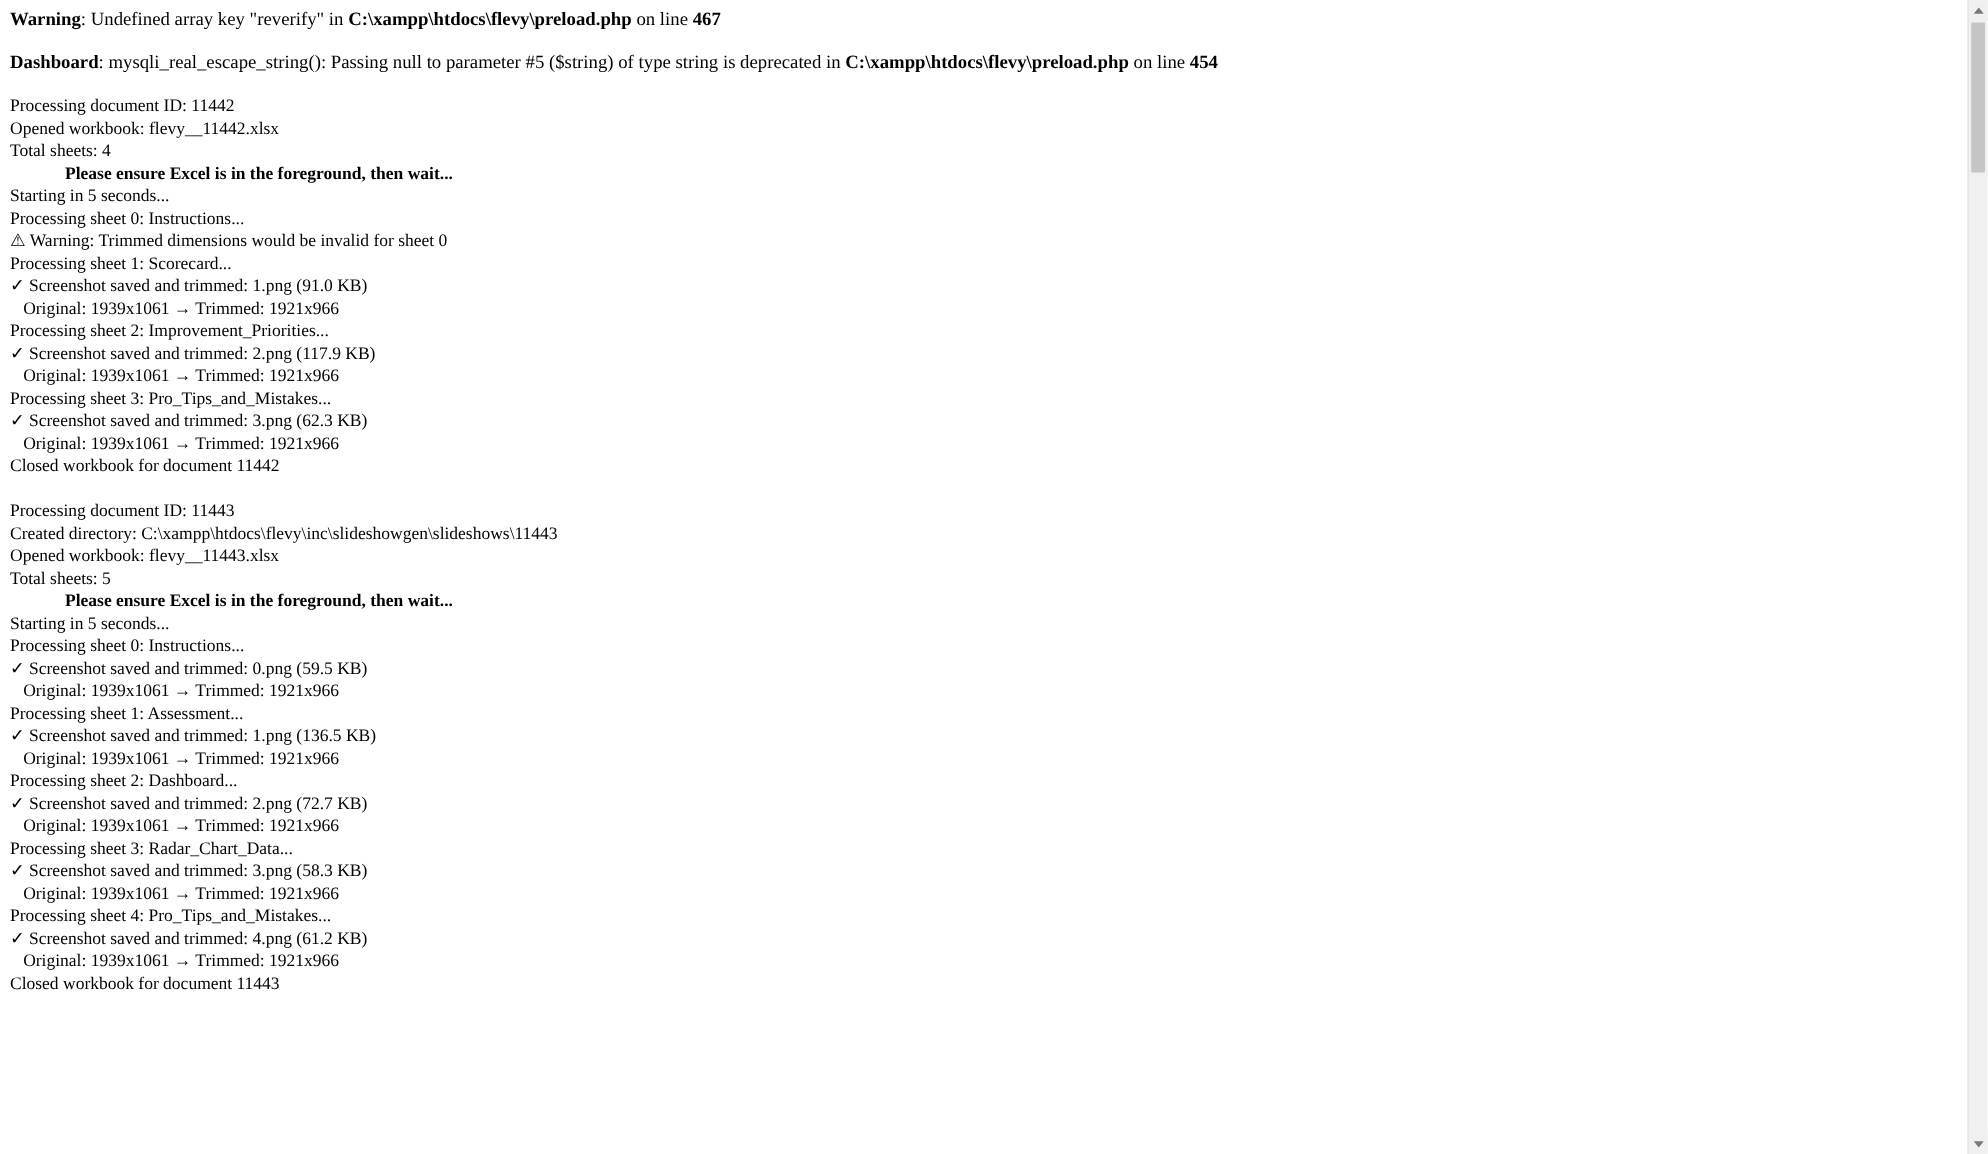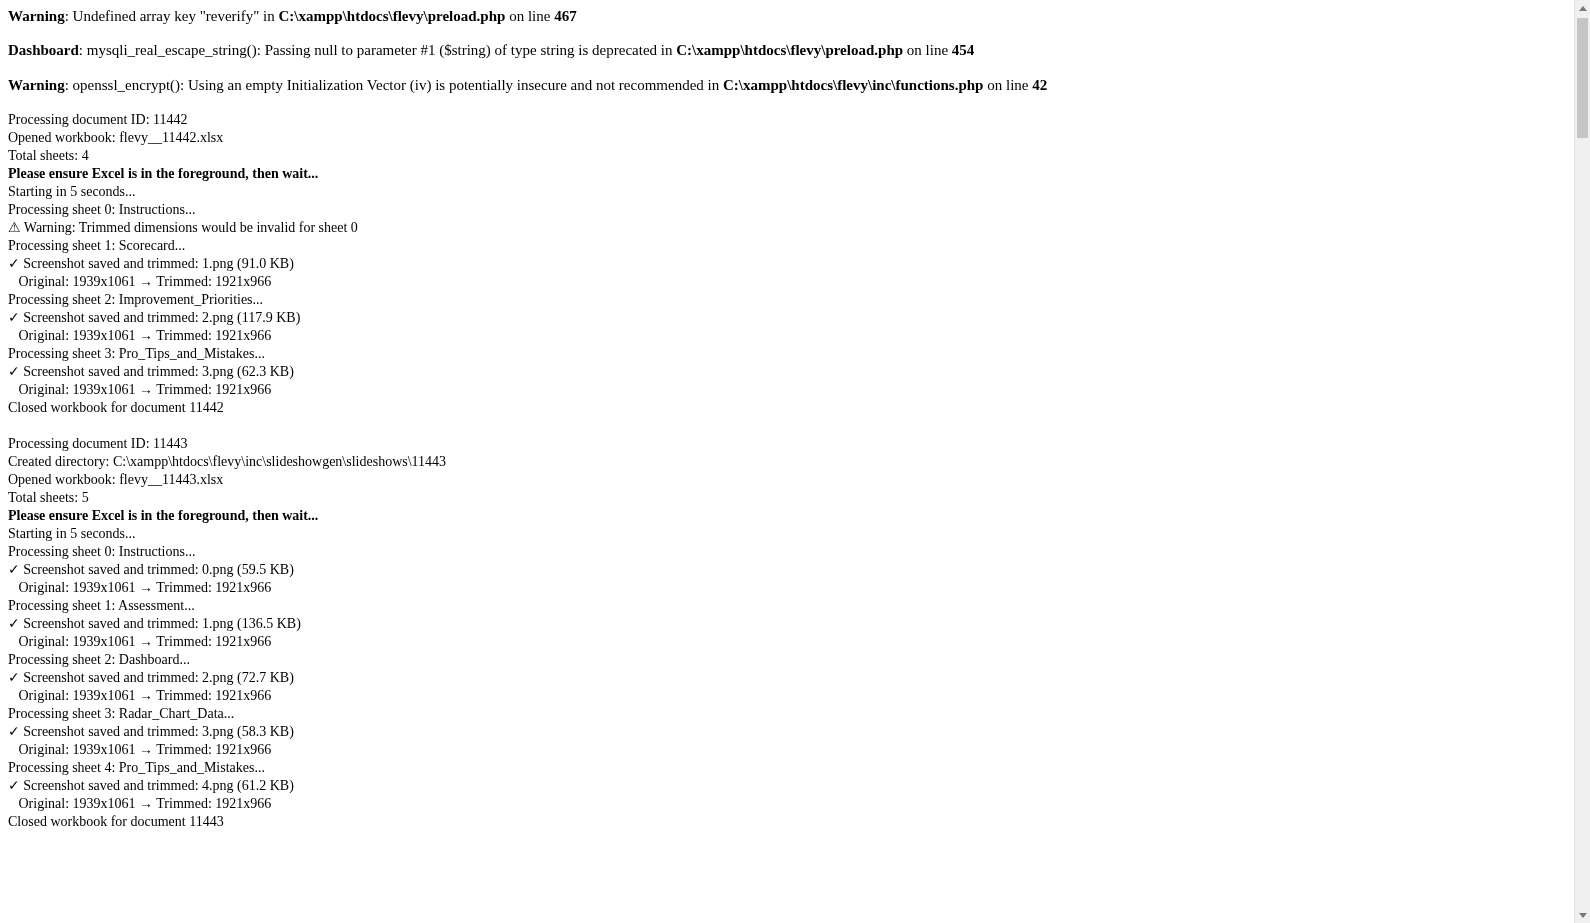--- a/index.html
+++ b/index.html
@@ -45,20 +45,21 @@
     font-size: 14px;
     line-height: 18px;
     white-space: pre;
   }
   .console .line {
     white-space: pre;
     min-height: 18px;
   }
   .console .line.bold {
     font-weight: bold;
+    margin-left: 44px;
   }
   .console .line.blank {
     height: 18px;
   }
   
   .scrollbar {
     position: absolute;
     right: 0;
     top: 0;
     width: 16px;
@@ -98,22 +99,21 @@
   }
 </style>
 </head>
 <body>
 
 <div class="page">
 
   <div class="content">
     <div id="php-messages">
         <div class="php-msg"><b>Warning</b><span>: Undefined array key "reverify" in </span><b>C:\xampp\htdocs\flevy\preload.php</b><span> on line </span><b>467</b></div>
-        <div class="php-msg"><b>Dashboard</b><span>: mysqli_real_escape_string(): Passing null to parameter #1 ($string) of type string is deprecated in </span><b>C:\xampp\htdocs\flevy\preload.php</b><span> on line </span><b>454</b></div>
-        <div class="php-msg"><b>Warning</b><span>: openssl_encrypt(): Using an empty Initialization Vector (iv) is potentially insecure and not recommended in </span><b>C:\xampp\htdocs\flevy\inc\functions.php</b><span> on line </span><b>42</b></div>
+        <div class="php-msg"><b>Dashboard</b><span>: mysqli_real_escape_string(): Passing null to parameter #5 ($string) of type string is deprecated in </span><b>C:\xampp\htdocs\flevy\preload.php</b><span> on line </span><b>454</b></div>
       </div>
     <div class="console" id="console-output"><div class="line">Processing document ID: 11442</div><div class="line">Opened workbook: flevy__11442.xlsx</div><div class="line">Total sheets: 4</div><div class="line bold">Please ensure Excel is in the foreground, then wait...</div><div class="line">Starting in 5 seconds...</div><div class="line">Processing sheet 0: Instructions...</div><div class="line">⚠ Warning: Trimmed dimensions would be invalid for sheet 0</div><div class="line">Processing sheet 1: Scorecard...</div><div class="line">✓ Screenshot saved and trimmed: 1.png (91.0 KB)</div><div class="line">   Original: 1939x1061 → Trimmed: 1921x966</div><div class="line">Processing sheet 2: Improvement_Priorities...</div><div class="line">✓ Screenshot saved and trimmed: 2.png (117.9 KB)</div><div class="line">   Original: 1939x1061 → Trimmed: 1921x966</div><div class="line">Processing sheet 3: Pro_Tips_and_Mistakes...</div><div class="line">✓ Screenshot saved and trimmed: 3.png (62.3 KB)</div><div class="line">   Original: 1939x1061 → Trimmed: 1921x966</div><div class="line">Closed workbook for document 11442</div><div class="line blank">&nbsp;</div><div class="line">Processing document ID: 11443</div><div class="line">Created directory: C:\xampp\htdocs\flevy\inc\slideshowgen\slideshows\11443</div><div class="line">Opened workbook: flevy__11443.xlsx</div><div class="line">Total sheets: 5</div><div class="line bold">Please ensure Excel is in the foreground, then wait...</div><div class="line">Starting in 5 seconds...</div><div class="line">Processing sheet 0: Instructions...</div><div class="line">✓ Screenshot saved and trimmed: 0.png (59.5 KB)</div><div class="line">   Original: 1939x1061 → Trimmed: 1921x966</div><div class="line">Processing sheet 1: Assessment...</div><div class="line">✓ Screenshot saved and trimmed: 1.png (136.5 KB)</div><div class="line">   Original: 1939x1061 → Trimmed: 1921x966</div><div class="line">Processing sheet 2: Dashboard...</div><div class="line">✓ Screenshot saved and trimmed: 2.png (72.7 KB)</div><div class="line">   Original: 1939x1061 → Trimmed: 1921x966</div><div class="line">Processing sheet 3: Radar_Chart_Data...</div><div class="line">✓ Screenshot saved and trimmed: 3.png (58.3 KB)</div><div class="line">   Original: 1939x1061 → Trimmed: 1921x966</div><div class="line">Processing sheet 4: Pro_Tips_and_Mistakes...</div><div class="line">✓ Screenshot saved and trimmed: 4.png (61.2 KB)</div><div class="line">   Original: 1939x1061 → Trimmed: 1921x966</div><div class="line">Closed workbook for document 11443</div></div>
   </div>
 
   <div class="scrollbar">
     <div class="sb-btn up">
       <span class="sb-arrow up"></span>
     </div>
     <div class="sb-thumb"></div>
     <div class="sb-btn down">

